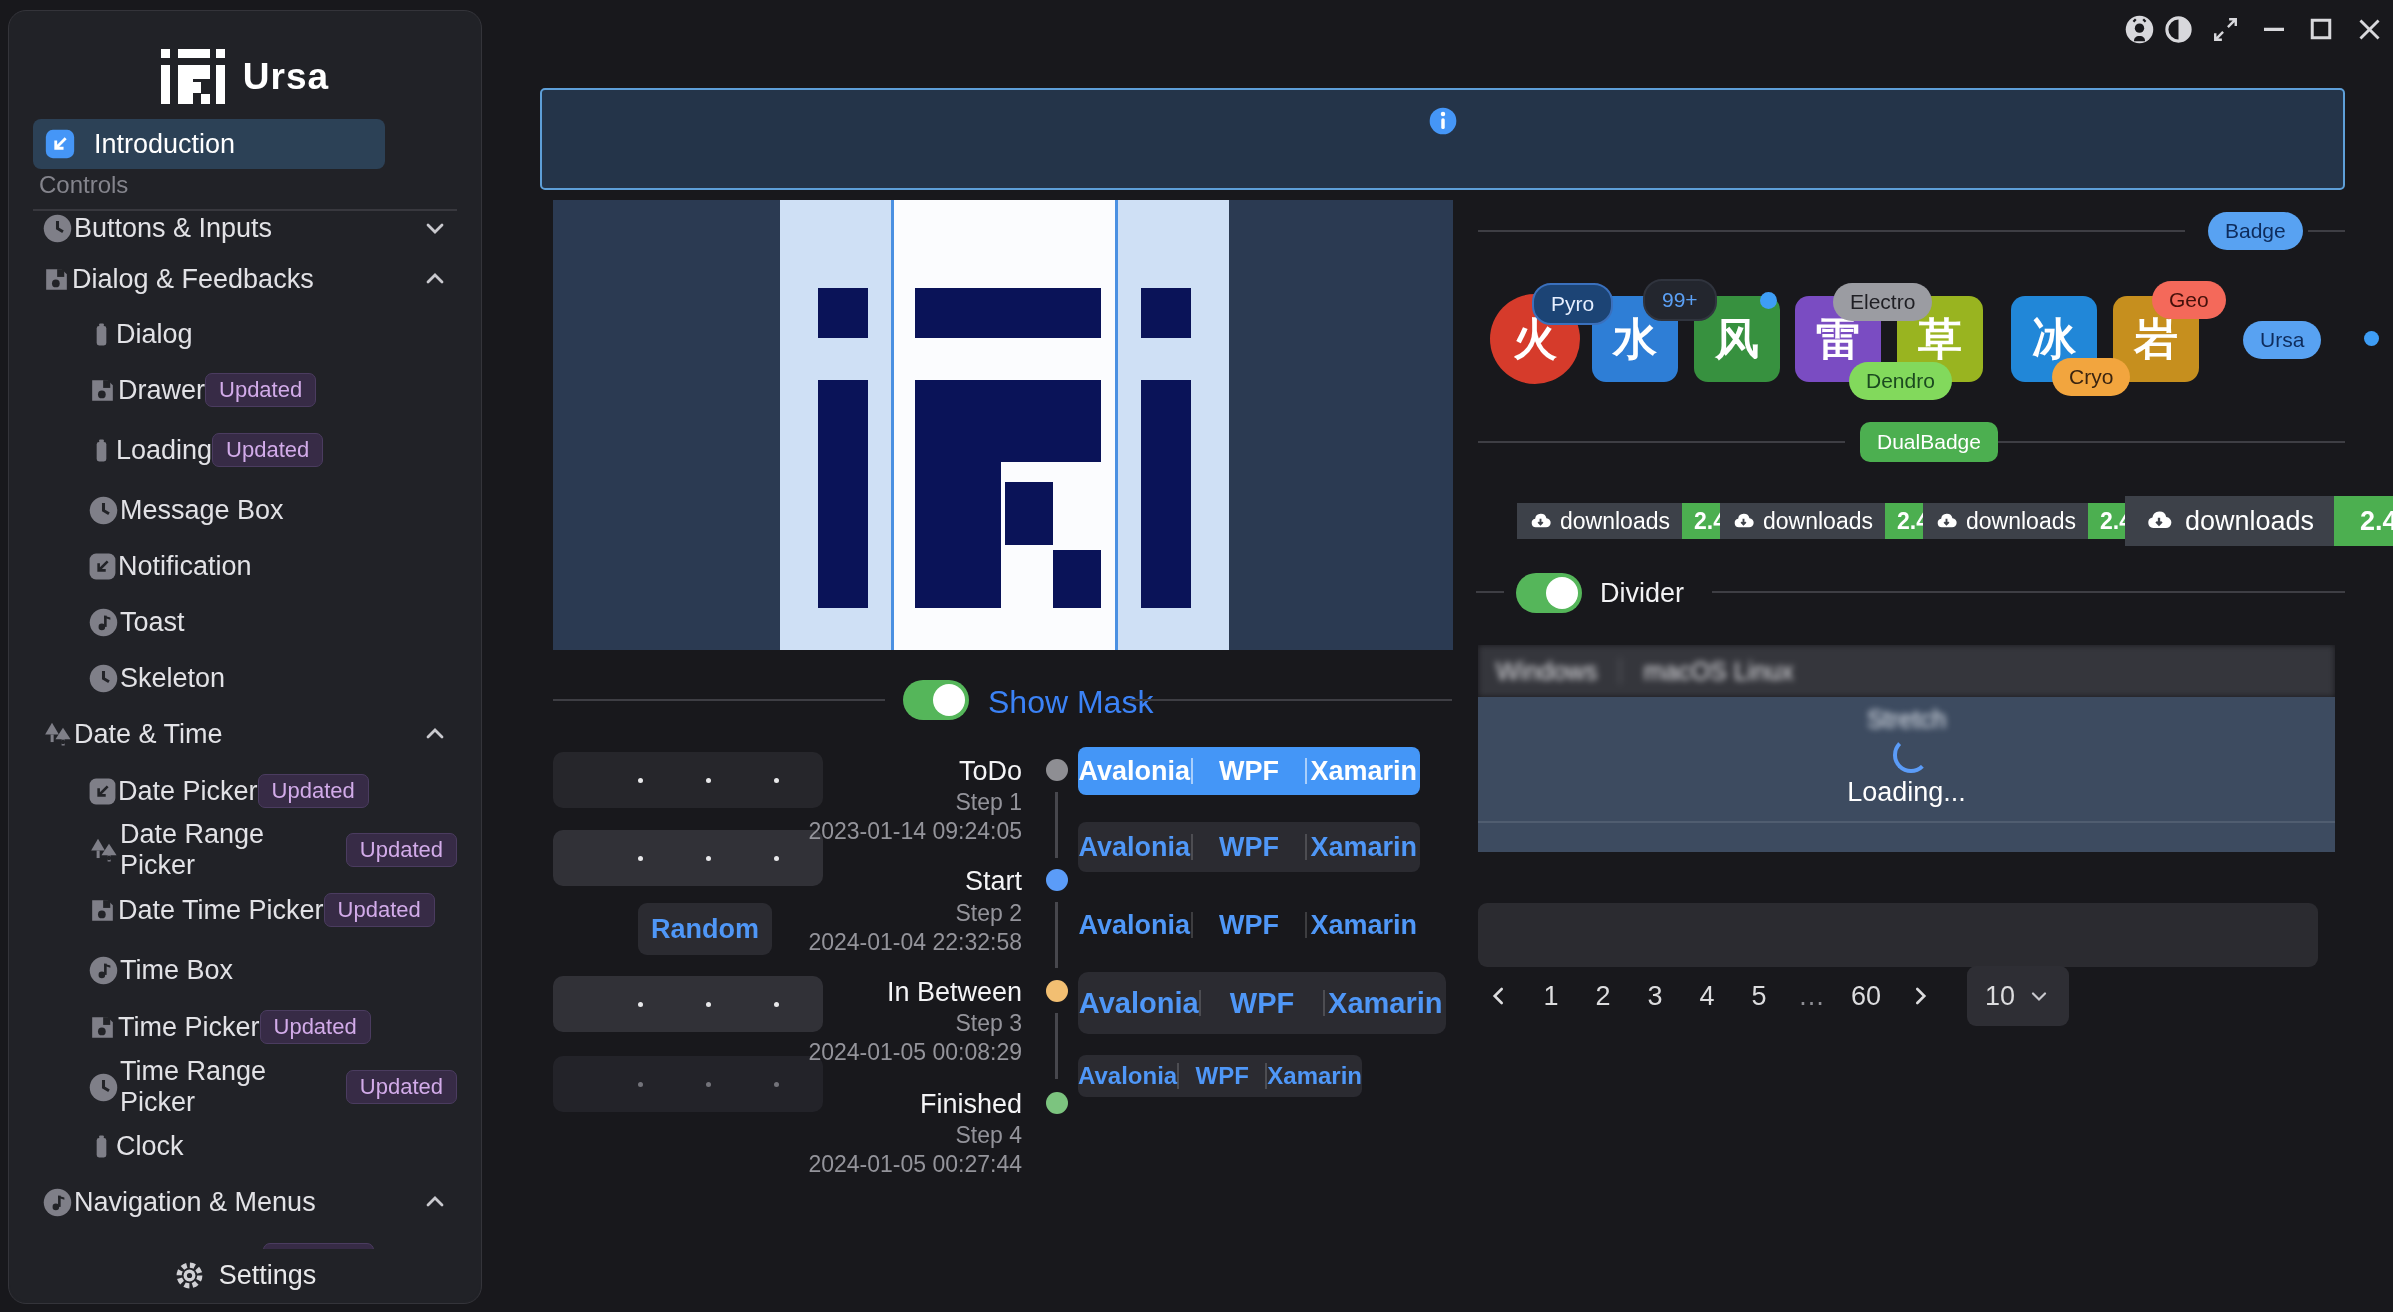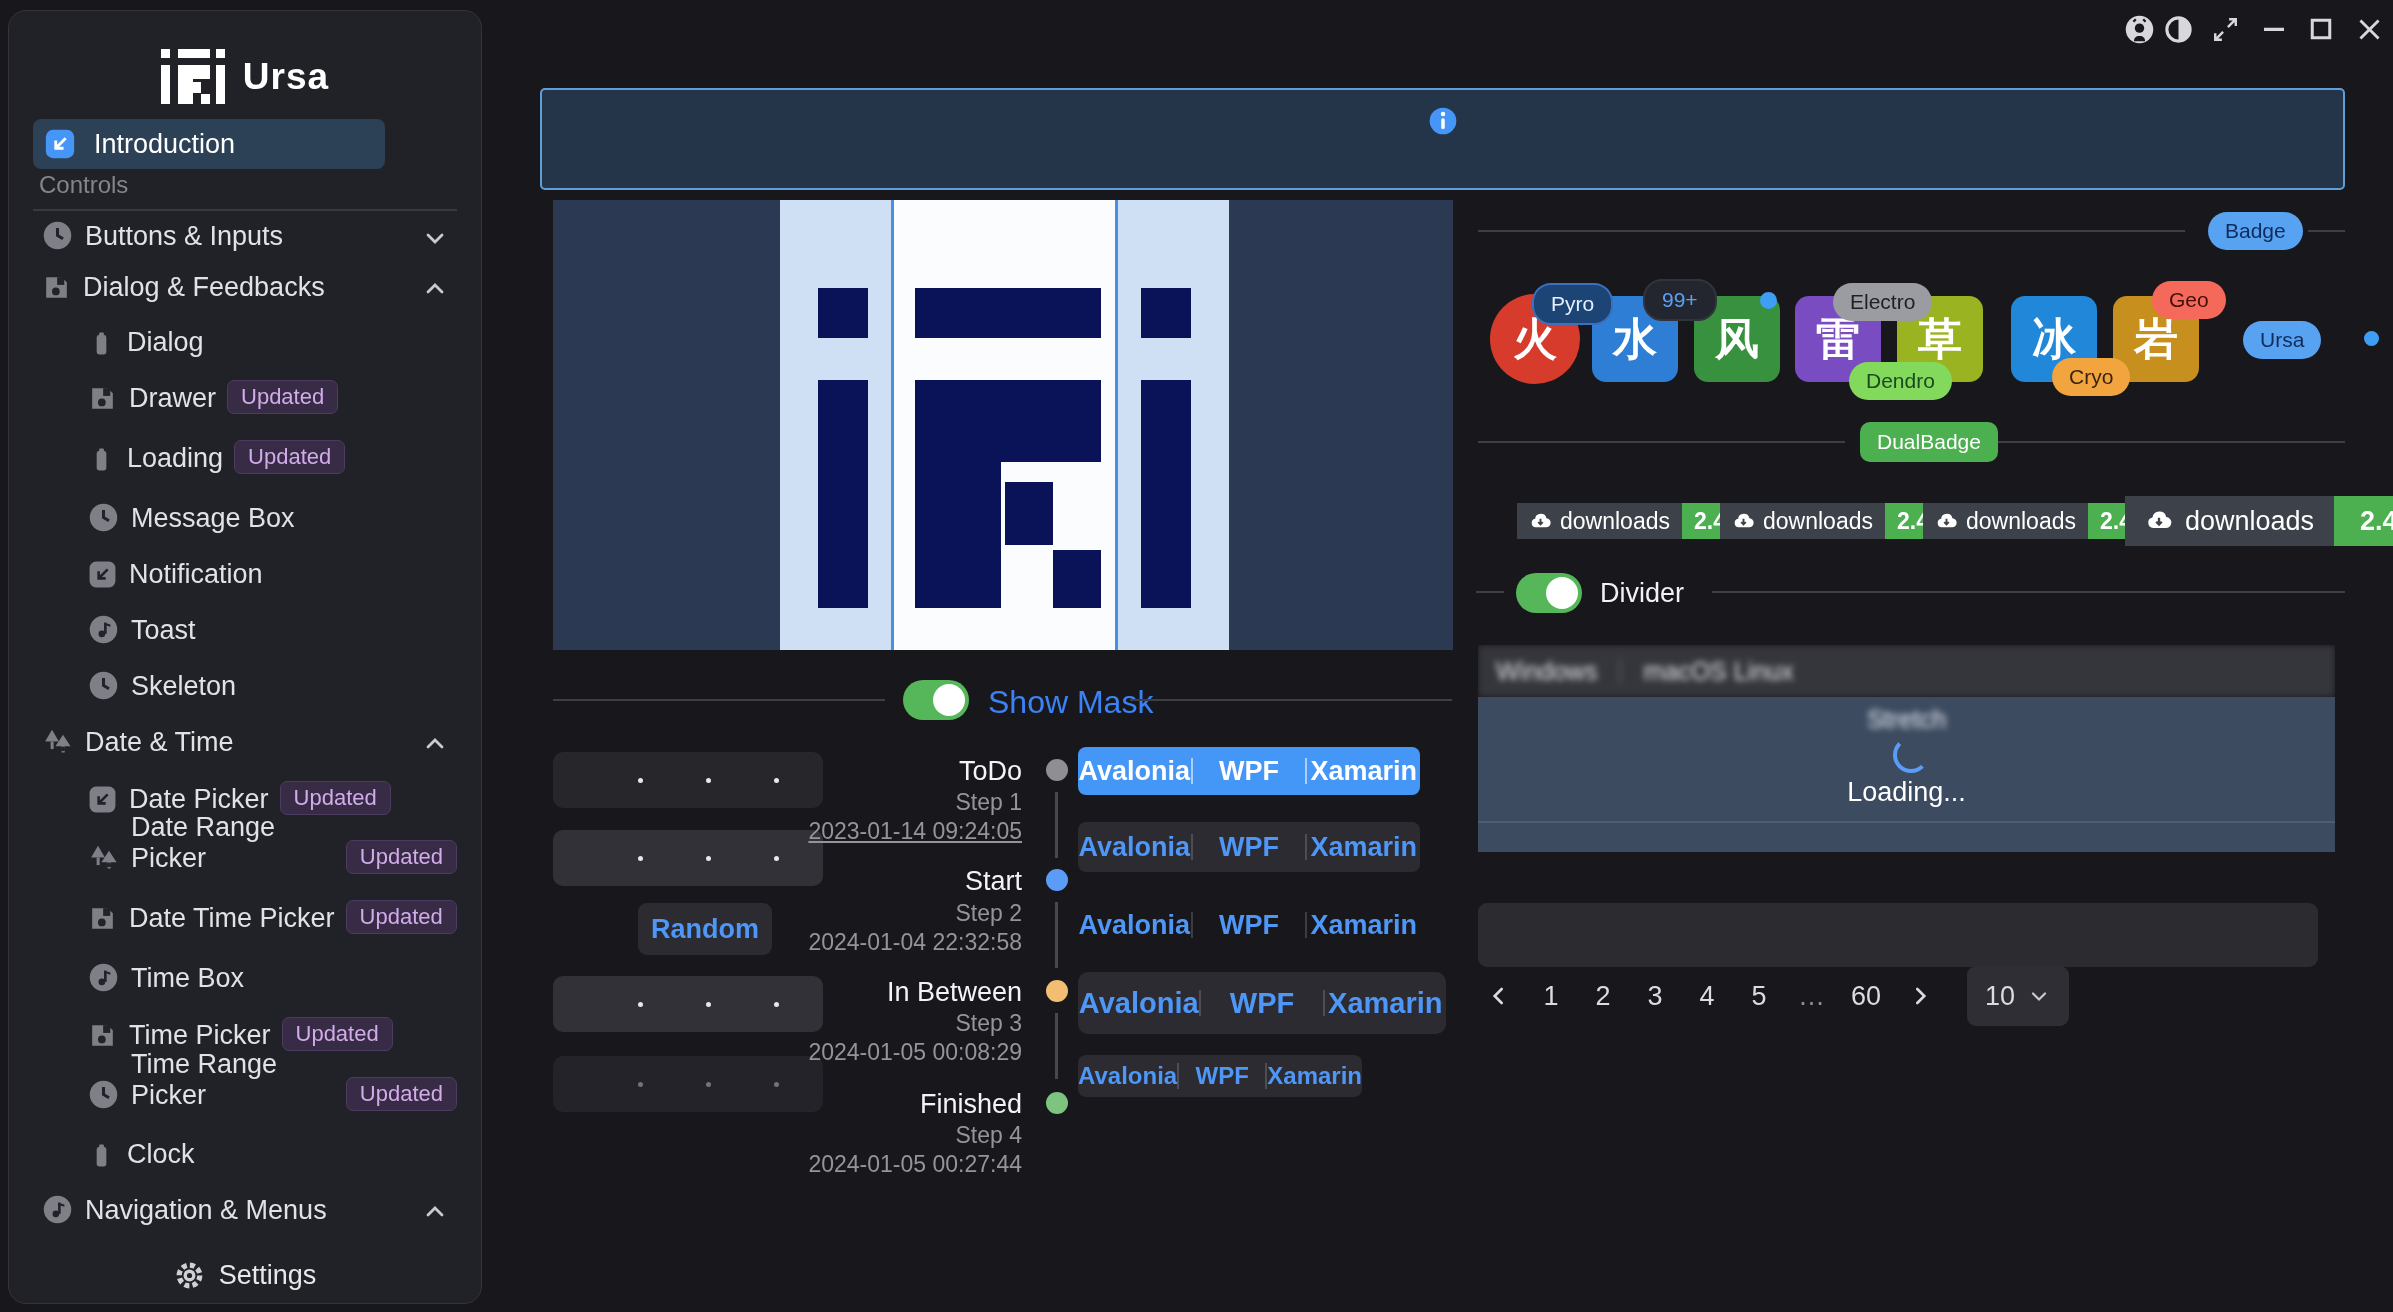--- a/index.html
+++ b/index.html
@@ -7,21 +7,21 @@
        font-family:"Liberation Sans",sans-serif;overflow:hidden;color:#e8e8ea;}
   .abs{position:absolute;}
   .hline{position:absolute;height:2px;background:#3e3e44;}
   
   .sidebar{position:absolute;left:8px;top:10px;width:472px;height:1292px;background:#212227;
            border:1px solid #34343a;border-radius:18px;}
   .logo-row{position:absolute;top:38px;left:0;width:100%;display:flex;align-items:center;justify-content:center;gap:18px;}
   .logo-mini{position:relative;width:64px;height:55px;}
   .logo-mini div{position:absolute;background:#fff;}
   .ursa-title{font-size:37px;font-weight:bold;color:#fff;letter-spacing:1px;}
-  .srow{position:absolute;left:24px;width:424px;height:48px;display:flex;align-items:flex-end;gap:11px;padding-left:8px;box-sizing:border-box;border-radius:8px;font-size:27px;color:#e2e2e6;}
+  .srow{position:absolute;left:24px;width:424px;height:48px;display:flex;align-items:center;gap:0;padding-left:8px;box-sizing:border-box;border-radius:8px;font-size:27px;color:#e2e2e6;}
   .srow.indent{padding-left:54px;}
   .srow .chev{margin-left:auto;margin-right:8px;display:flex;}
   .intro{position:absolute;left:24px;top:108px;width:352px;height:50px;background:#2c4156;border-radius:8px;
          display:flex;align-items:center;gap:17px;padding-left:10px;box-sizing:border-box;font-size:27px;color:#fff;}
   .section-label{position:absolute;left:30px;top:160px;font-size:24px;color:#84848c;}
   .section-divider{position:absolute;left:24px;top:198px;width:424px;height:2px;background:#38383e;}
   .upd{background:#372b46;border:1px solid #4b3c60;color:#d2abe9;font-size:22px;border-radius:7px;padding:3px 13px;line-height:1.2;}
   .settings-footer{position:absolute;left:1px;top:1238px;width:470px;height:52px;background:#212227;
                    border-radius:0 0 17px 17px;display:flex;align-items:center;justify-content:center;gap:14px;
                    font-size:27px;color:#e8e8ea;z-index:5;}
@@ -443,21 +443,21 @@
       <span class="d" style="left:221px;"></span>
   </div>
   <div class="ipbox dim" style="top:1056px;background:#232329;">
     <span class="d" style="left:85px;"></span>
       <span class="d" style="left:153px;"></span>
       <span class="d" style="left:221px;"></span>
   </div>
 
   <div class="step-name" style="top:756px;">ToDo</div>
   <div class="step-sub" style="top:789px;">Step 1</div>
-  <div class="step-sub" style="top:818px;text-decoration:underline;">2023-01-14 09:24:05</div>
+  <div class="step-sub" style="top:818px;">2023-01-14 09:24:05</div>
   <div class="step-dot" style="top:759px;background:#8e8e93;"></div>
   <div class="step-line" style="top:792px;height:66px;"></div>
 
   <div class="step-name" style="top:866px;">Start</div>
   <div class="step-sub" style="top:900px;">Step 2</div>
   <div class="step-sub" style="top:929px;">2024-01-04 22:32:58</div>
   <div class="step-dot" style="top:869px;background:#5b9cf8;"></div>
   <div class="step-line" style="top:902px;height:66px;"></div>
 
   <div class="step-name" style="top:977px;">In Between</div>

